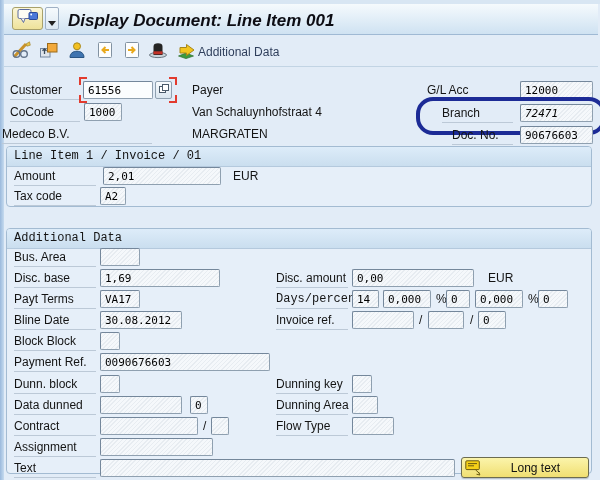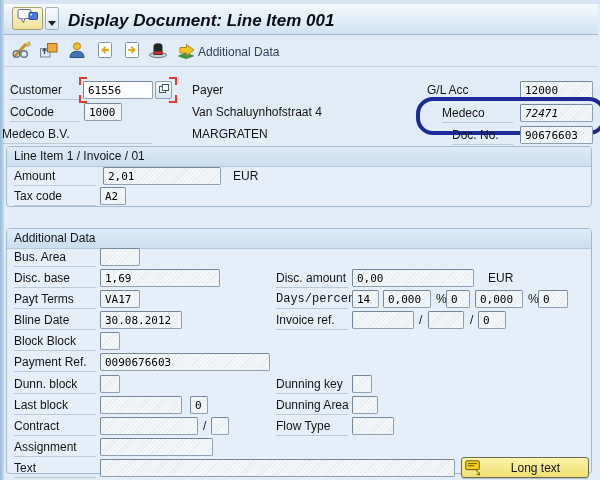--- a/index.html
+++ b/index.html
@@ -34,21 +34,21 @@
     font:11px "DejaVu Sans Mono",monospace;color:#000;padding:2px 4px;
     white-space:nowrap;overflow:hidden;line-height:13px;}
   .fld.white{background-image:none;background-color:#fbfdfe;}
   .mcbtn{position:absolute;box-sizing:border-box;width:17px;height:18px;
     border:1px solid #8fa0b0;border-radius:2px;background:linear-gradient(#f8fbfd,#d9e5ef);
     display:flex;align-items:center;justify-content:center;cursor:pointer;}
   .gbox{position:absolute;box-sizing:border-box;border:1px solid #a3bbd2;border-radius:4px;
     background:#e6eff9;}
   .gbox-h{position:absolute;left:0;right:0;top:0;height:19px;border-radius:3px 3px 0 0;
     background:linear-gradient(#ddecf9,#cadeef);border-bottom:1px solid #b4c9dd;}
-  .gbox-title{position:absolute;font-size:12px;color:#141414;white-space:nowrap;}
+  .gbox-title{position:absolute;font-size:12px;color:#141414;white-space:nowrap;font-family:Liberation Mono, monospace;}
   .selwrap{position:absolute;pointer-events:none;}
   .corner{position:absolute;width:6px;height:6px;border:2px solid #e23b2e;}
   .c-tl{top:0;left:0;border-right:none;border-bottom:none;}
   .c-tr{top:0;right:0;border-left:none;border-bottom:none;}
   .c-bl{bottom:0;left:0;border-right:none;border-top:none;}
   .c-br{bottom:0;right:0;border-left:none;border-top:none;}
   .ellipse{position:absolute;border:4px solid #1c2b96;border-radius:17px;pointer-events:none;}
   .ltbtn{position:absolute;box-sizing:border-box;display:flex;align-items:center;cursor:pointer;
     background:linear-gradient(#fbf4ab,#f0df72);border:1px solid #6c6c50;border-radius:3px;
     box-shadow:0 1px 1px rgba(0,0,0,.2);}
@@ -159,21 +159,21 @@
     <span class="corner c-bl"></span>
       <span class="corner c-br"></span>
   </div>
   <div class="txt" style="left:192px;top:83px;">Payer</div>
   <div class="lbl" style="left:427px;top:83px;width:86px;">G/L Acc</div>
   <div class="fld" style="left:520px;top:81px;width:73px;">12000</div>
 
   <div class="lbl" style="left:10px;top:105px;width:70px;">CoCode</div>
   <div class="fld" style="left:84px;top:103px;width:38px;">1000</div>
   <div class="txt" style="left:192px;top:105px;">Van Schaluynhofstraat 4</div>
-  <div class="lbl" style="left:442px;top:106px;width:71px;">Medeco</div>
+  <div class="lbl" style="left:442px;top:106px;width:71px;">Branch</div>
   <div class="fld" style="left:520px;top:104px;width:73px;font-style:italic;">72471</div>
   <div class="ellipse" style="left:416px;top:97px;width:182px;height:30px;"></div>
 
   <div class="lbl" style="left:2px;top:127px;width:150px;">Medeco B.V.</div>
   <div class="txt" style="left:192px;top:127px;">MARGRATEN</div>
   <div class="lbl" style="left:452px;top:128px;width:61px;">Doc. No.</div>
   <div class="fld" style="left:520px;top:126px;width:73px;">90676603</div>
 
   <div class="gbox" style="left:6px;top:146px;width:586px;height:61px;">
     <div class="gbox-h"></div>
@@ -223,21 +223,21 @@
   <div class="fld" style="left:100px;top:332px;width:20px;"></div>
 
   <div class="lbl" style="left:14px;top:355px;width:82px;">Payment Ref.</div>
   <div class="fld" style="left:100px;top:353px;width:170px;">0090676603</div>
 
   <div class="lbl" style="left:14px;top:377px;width:82px;">Dunn. block</div>
   <div class="fld" style="left:100px;top:375px;width:20px;"></div>
   <div class="lbl" style="left:276px;top:377px;width:72px;">Dunning key</div>
   <div class="fld" style="left:352px;top:375px;width:20px;"></div>
 
-  <div class="lbl" style="left:14px;top:398px;width:82px;">Last block</div>
+  <div class="lbl" style="left:14px;top:398px;width:82px;">Data dunned</div>
   <div class="fld" style="left:100px;top:396px;width:82px;"></div>
   <div class="fld" style="left:190px;top:396px;width:18px;">0</div>
   <div class="lbl" style="left:276px;top:398px;width:72px;">Dunning Area</div>
   <div class="fld" style="left:352px;top:396px;width:26px;"></div>
 
   <div class="lbl" style="left:14px;top:419px;width:82px;">Contract</div>
   <div class="fld" style="left:100px;top:417px;width:98px;"></div>
   <div class="txt" style="left:203px;top:419px;">/</div>
   <div class="fld" style="left:211px;top:417px;width:18px;"></div>
   <div class="lbl" style="left:276px;top:419px;width:72px;">Flow Type</div>

